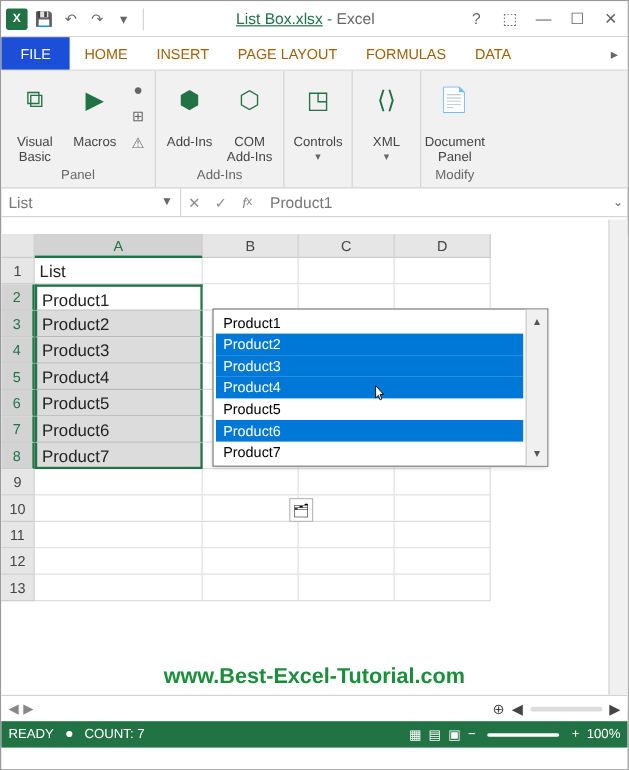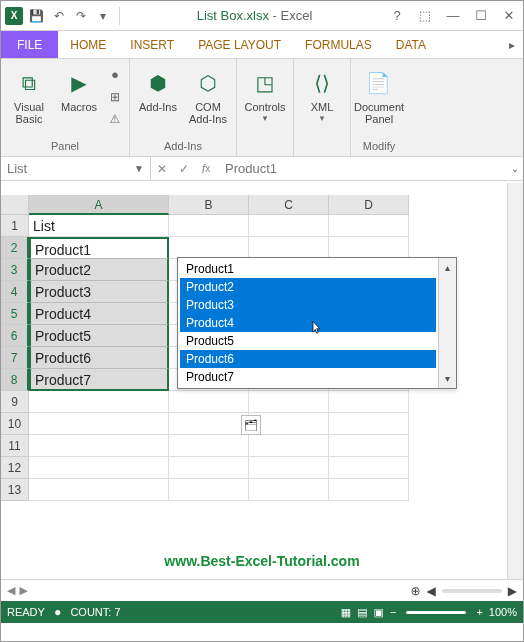--- a/index.html
+++ b/index.html
@@ -4,38 +4,38 @@
 <style>
 * { box-sizing: border-box; margin: 0; padding: 0; font-family: "Segoe UI", Arial, sans-serif; }
 body { width: 524px; height: 642px; background: #fff; overflow: hidden; position: relative; border: 1px solid #999; }
 
 
 .qat { height: 30px; background: #fff; display: flex; align-items: center; padding: 0 4px; gap: 6px; border-bottom: 1px solid #d4d4d4; }
 .qat .excel-icon { width: 18px; height: 18px; background: #207245; border-radius: 2px; display:flex;align-items:center;justify-content:center;color:#fff;font-size:10px;font-weight:bold;}
 .qat .qat-btn { width: 16px; height: 16px; display: flex; align-items: center; justify-content: center; font-size: 12px; color: #666; cursor: pointer; }
 .qat .divider { width: 1px; height: 18px; background: #d4d4d4; margin: 0 2px; }
 .qat .title-area { flex: 1; text-align: center; color: #666; font-size: 13px; }
-.qat .title-doc { color: #217346; }
+.qat .title-doc { color: #217346; text-decoration: underline; }
 .qat .win-controls { display: flex; gap: 8px; align-items: center; }
 .qat .win-btn { width: 20px; height: 20px; display: flex; align-items:center; justify-content:center; font-size:13px; color:#666; cursor:pointer;}
 
 
 .tabs { height: 28px; display: flex; align-items: stretch; background: #fff; border-bottom: 1px solid #d4d4d4; }
 .tab { padding: 0 12px; display: flex; align-items: center; font-size: 12px; color: #a16207; cursor: pointer; }
-.tab.file { background: #8b5cf6; color: #fff; font-weight: normal; padding: 0 16px; }
+.tab.file { background: #1d4ed8; color: #fff; font-weight: normal; padding: 0 16px; }
 .tabs .more { margin-left: auto; padding: 0 8px; display:flex; align-items:center; color:#666; font-size:12px;}
 
 
 .ribbon { height: 98px; background: #f1f1f1; border-bottom: 1px solid #d4d4d4; display: flex; }
 .rgroup { border-right: 1px solid #d4d4d4; display: flex; flex-direction: column; padding: 2px 4px; }
 .rgroup .items { flex:1; display:flex; align-items:flex-start; gap:2px; padding-top:4px;}
 .rgroup .label { font-size: 11px; color: #666; text-align: center; padding-bottom: 2px;}
 .rbtn-large { display:flex; flex-direction:column; align-items:center; width:48px; cursor:pointer; padding-top:2px;}
 .rbtn-large .icon { width:32px; height:32px; display:flex; align-items:center; justify-content:center; font-size:20px; color:#217346;}
-.rbtn-large .text { font-size:11px; color:#444; text-align:center; line-height:1.1; margin-top:2px;}
+.rbtn-large .text { font-size:11px; color:#444; text-align:center; line-height:1.1; margin-top:14px;}
 .rbtn-small-col { display:flex; flex-direction:column; gap:2px;}
 .rbtn-small { width:20px; height:20px; display:flex; align-items:center; justify-content:center; font-size:12px; color:#666; cursor:pointer;}
 
 
 .namebar { height: 24px; display:flex; border-bottom:1px solid #d4d4d4; }
 .namebox { width:150px; border-right:1px solid #d4d4d4; display:flex; align-items:center; padding:0 6px; font-size:13px; color:#777;}
 .namebox .dd { margin-left:auto; font-size:10px; color:#666;}
 .fxbar { flex:1; display:flex; align-items:center;}
 .fxbar .fx-btn { width:22px; display:flex; align-items:center; justify-content:center; font-size:12px; color:#888; cursor:pointer;}
 .fxbar .fx-val { padding-left:8px; font-size:13px; color:#777; flex:1;}
@@ -64,21 +64,21 @@
 .listbox .item.sel { background:#0078d7; color:#fff;}
 .listbox .scroll { width:18px; background:#f0f0f0; border-left:1px solid #ccc; display:flex; flex-direction:column; align-items:center; justify-content:space-between; padding:4px 0;}
 .listbox .scroll span { font-size:10px; color:#555;}
 .floaticon { position:absolute; left:240px; top:220px; width:20px; height:20px; border:1px solid #bbb; background:#fff; display:flex; align-items:center; justify-content:center; font-size:11px;}
 
 
 .cursor { position:absolute; width:18px; height:18px; left:306px; top:124px; pointer-events:none;}
 .cursor svg { width:18px; height:18px; }
 
 
-.watermark { position:absolute; left:0; right:0; top:552px; text-align:center; font-size:14px; font-weight:bold; color:#1a8f3a; font-family:Arial;}
+.watermark { position:absolute; left:0; right:0; top:552px; text-align:center; font-size:18px; font-weight:bold; color:#1a8f3a; font-family:Arial;}
 
 
 .tabbar { position:absolute; left:0; right:0; top:578px; height:22px; background:#fff; border-top:1px solid #d4d4d4; display:flex; align-items:center; font-size:12px; color:#444;}
 .tabbar .nav { display:flex; gap:4px; padding:0 6px;}
 .tabbar .nav span { color:#888; font-size:11px; cursor:pointer;}
 .tabbar .zoombar { margin-left:auto; display:flex; align-items:center; gap:6px; padding-right:6px;}
 .tabbar .zoomtrack { width:60px; height:4px; background:#ddd; border-radius:2px;}
 
 .statusbar { position:absolute; left:0; right:0; top:600px; height:22px; background:#217346; color:#fff; display:flex; align-items:center; font-size:11px; padding:0 6px; gap:10px;}
 .statusbar .views { margin-left:auto; display:flex; gap:6px; align-items:center;}

